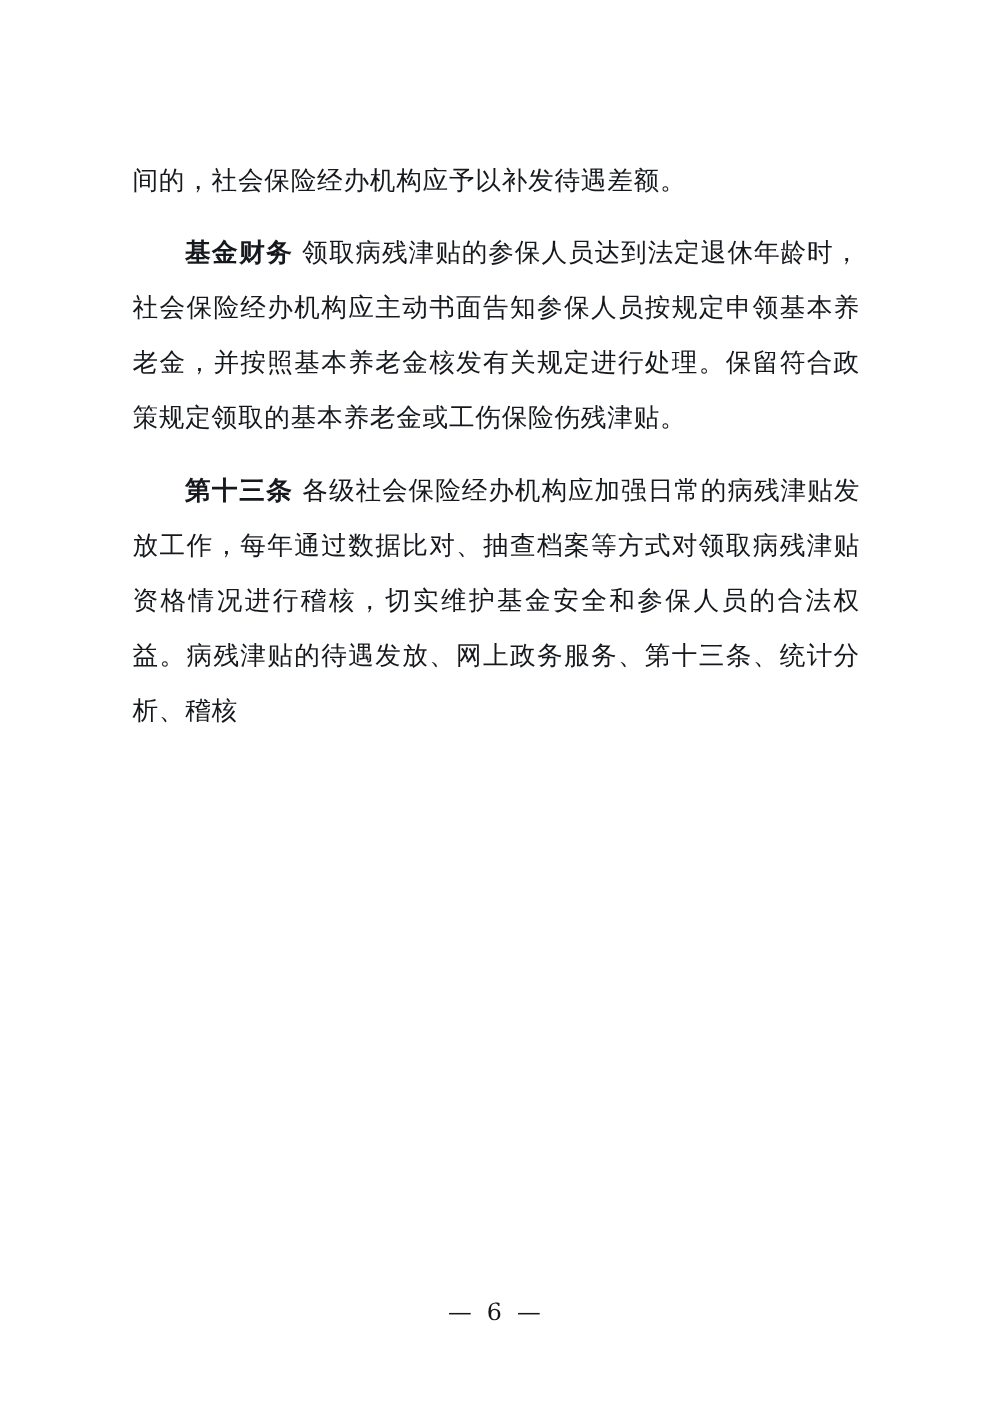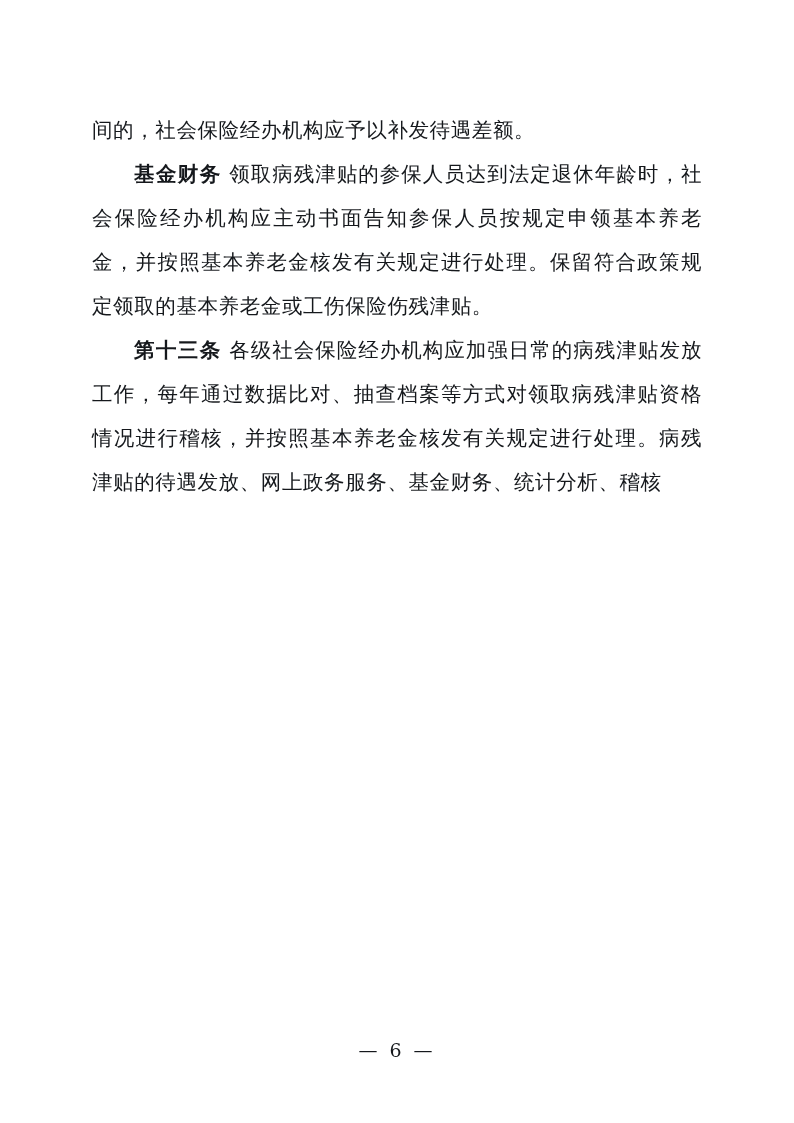--- a/index.html
+++ b/index.html
@@ -25,21 +25,21 @@
     padding: 108px 92px 60px 92px;
   }
   .doc-body {
     font-size: 20.5px;
     line-height: 44px;
     text-align: justify;
     text-justify: inter-ideograph;
     letter-spacing: 0.6px;
   }
   .para {
-    margin: 0;
+    margin: 14px;
     text-indent: 0;
   }
   .para.indent {
     text-indent: 2.05em;
   }
   .article-head {
     font-weight: bold;
     letter-spacing: 1px;
   }
   .page-number {
@@ -64,19 +64,19 @@
       <span>间的，社会保险经办机构应予以补发待遇差额。</span>
     </p>
 
 
     <p class="para indent">
       <span class="article-head">基金财务</span><span> 领取病残津贴的参保人员达到法定退休年龄时，社会保险经办机构应主动书面告知参保人员按规定申领基本养老金，并按照基本养老金核发有关规定进行处理。保留符合政策规定领取的基本养老金或工伤保险伤残津贴。</span>
     </p>
 
 
     <p class="para indent">
-      <span class="article-head">第十三条</span><span> 各级社会保险经办机构应加强日常的病残津贴发放工作，每年通过数据比对、抽查档案等方式对领取病残津贴资格情况进行稽核，并按照基本养老金核发有关规定进行处理。病残津贴的待遇发放、网上政务服务、基金财务、统计分析、稽核</span>
+      <span class="article-head">第十三条</span><span> 各级社会保险经办机构应加强日常的病残津贴发放工作，每年通过数据比对、抽查档案等方式对领取病残津贴资格情况进行稽核，切实维护基金安全和参保人员的合法权益。病残津贴的待遇发放、网上政务服务、第十三条、统计分析、稽核</span>
     </p>
 
   </div>
 
   <div class="page-number">— 6 —</div>
 </div>
 
 </body></html>

